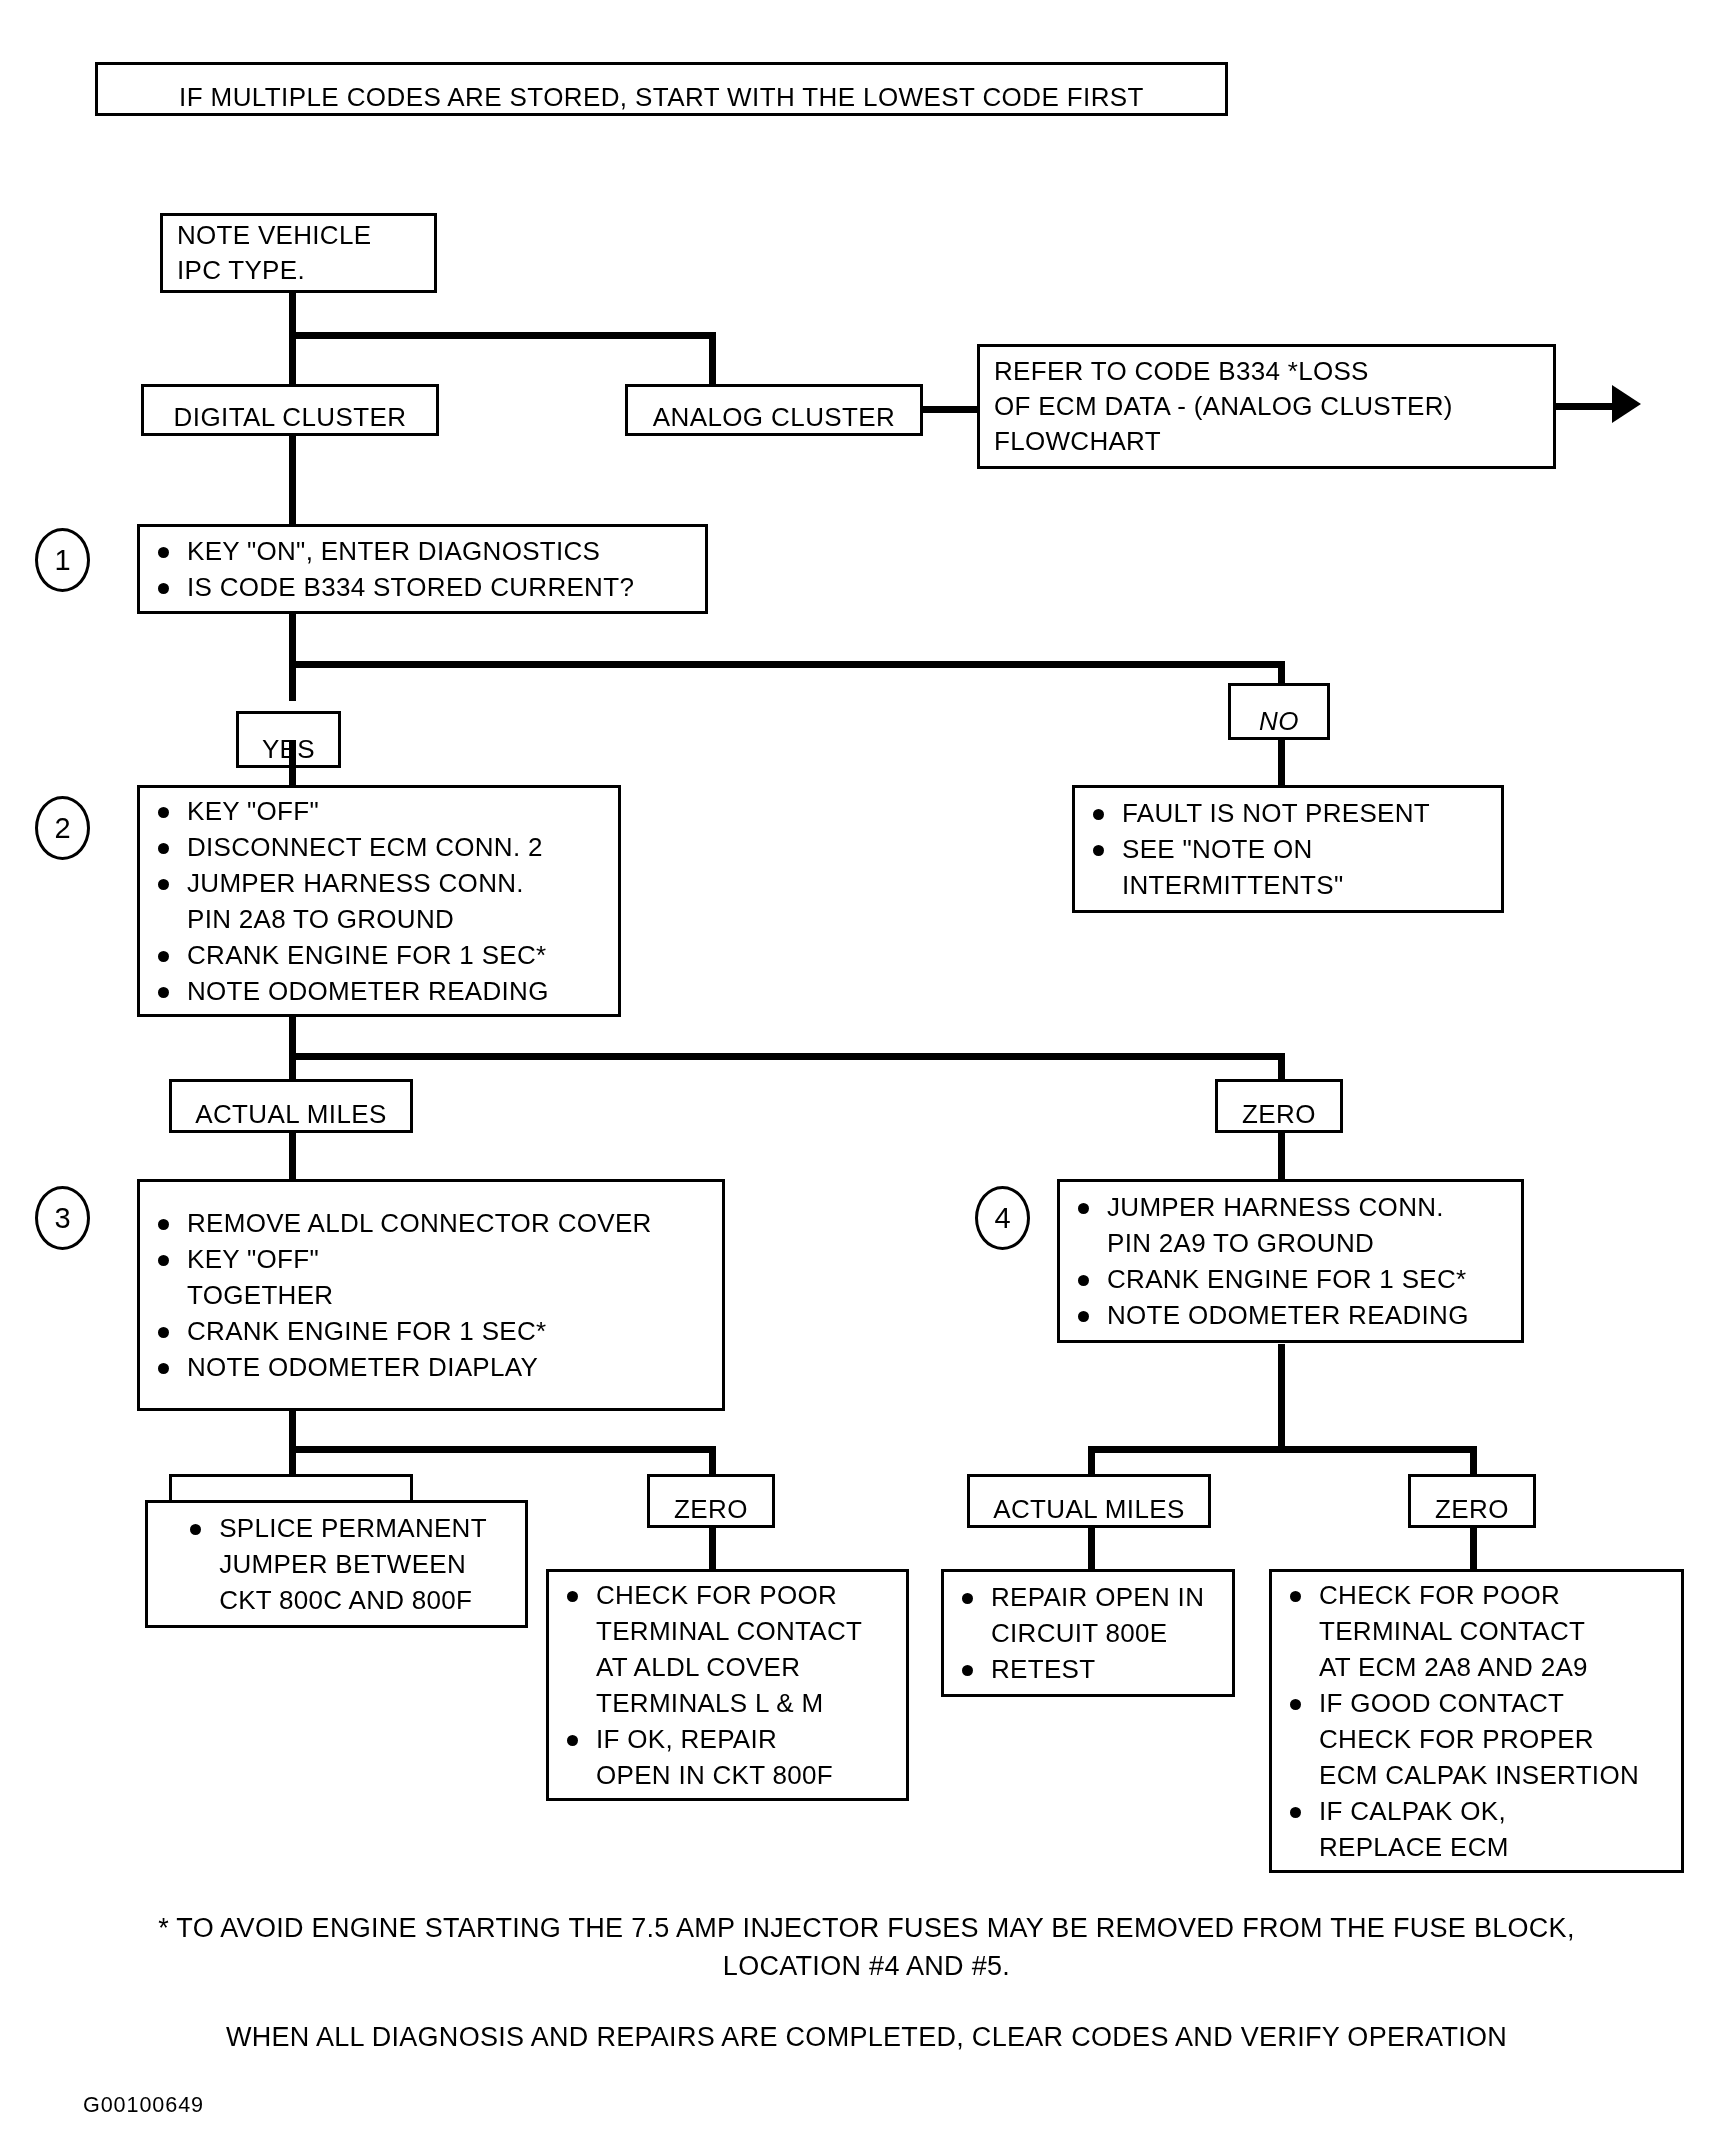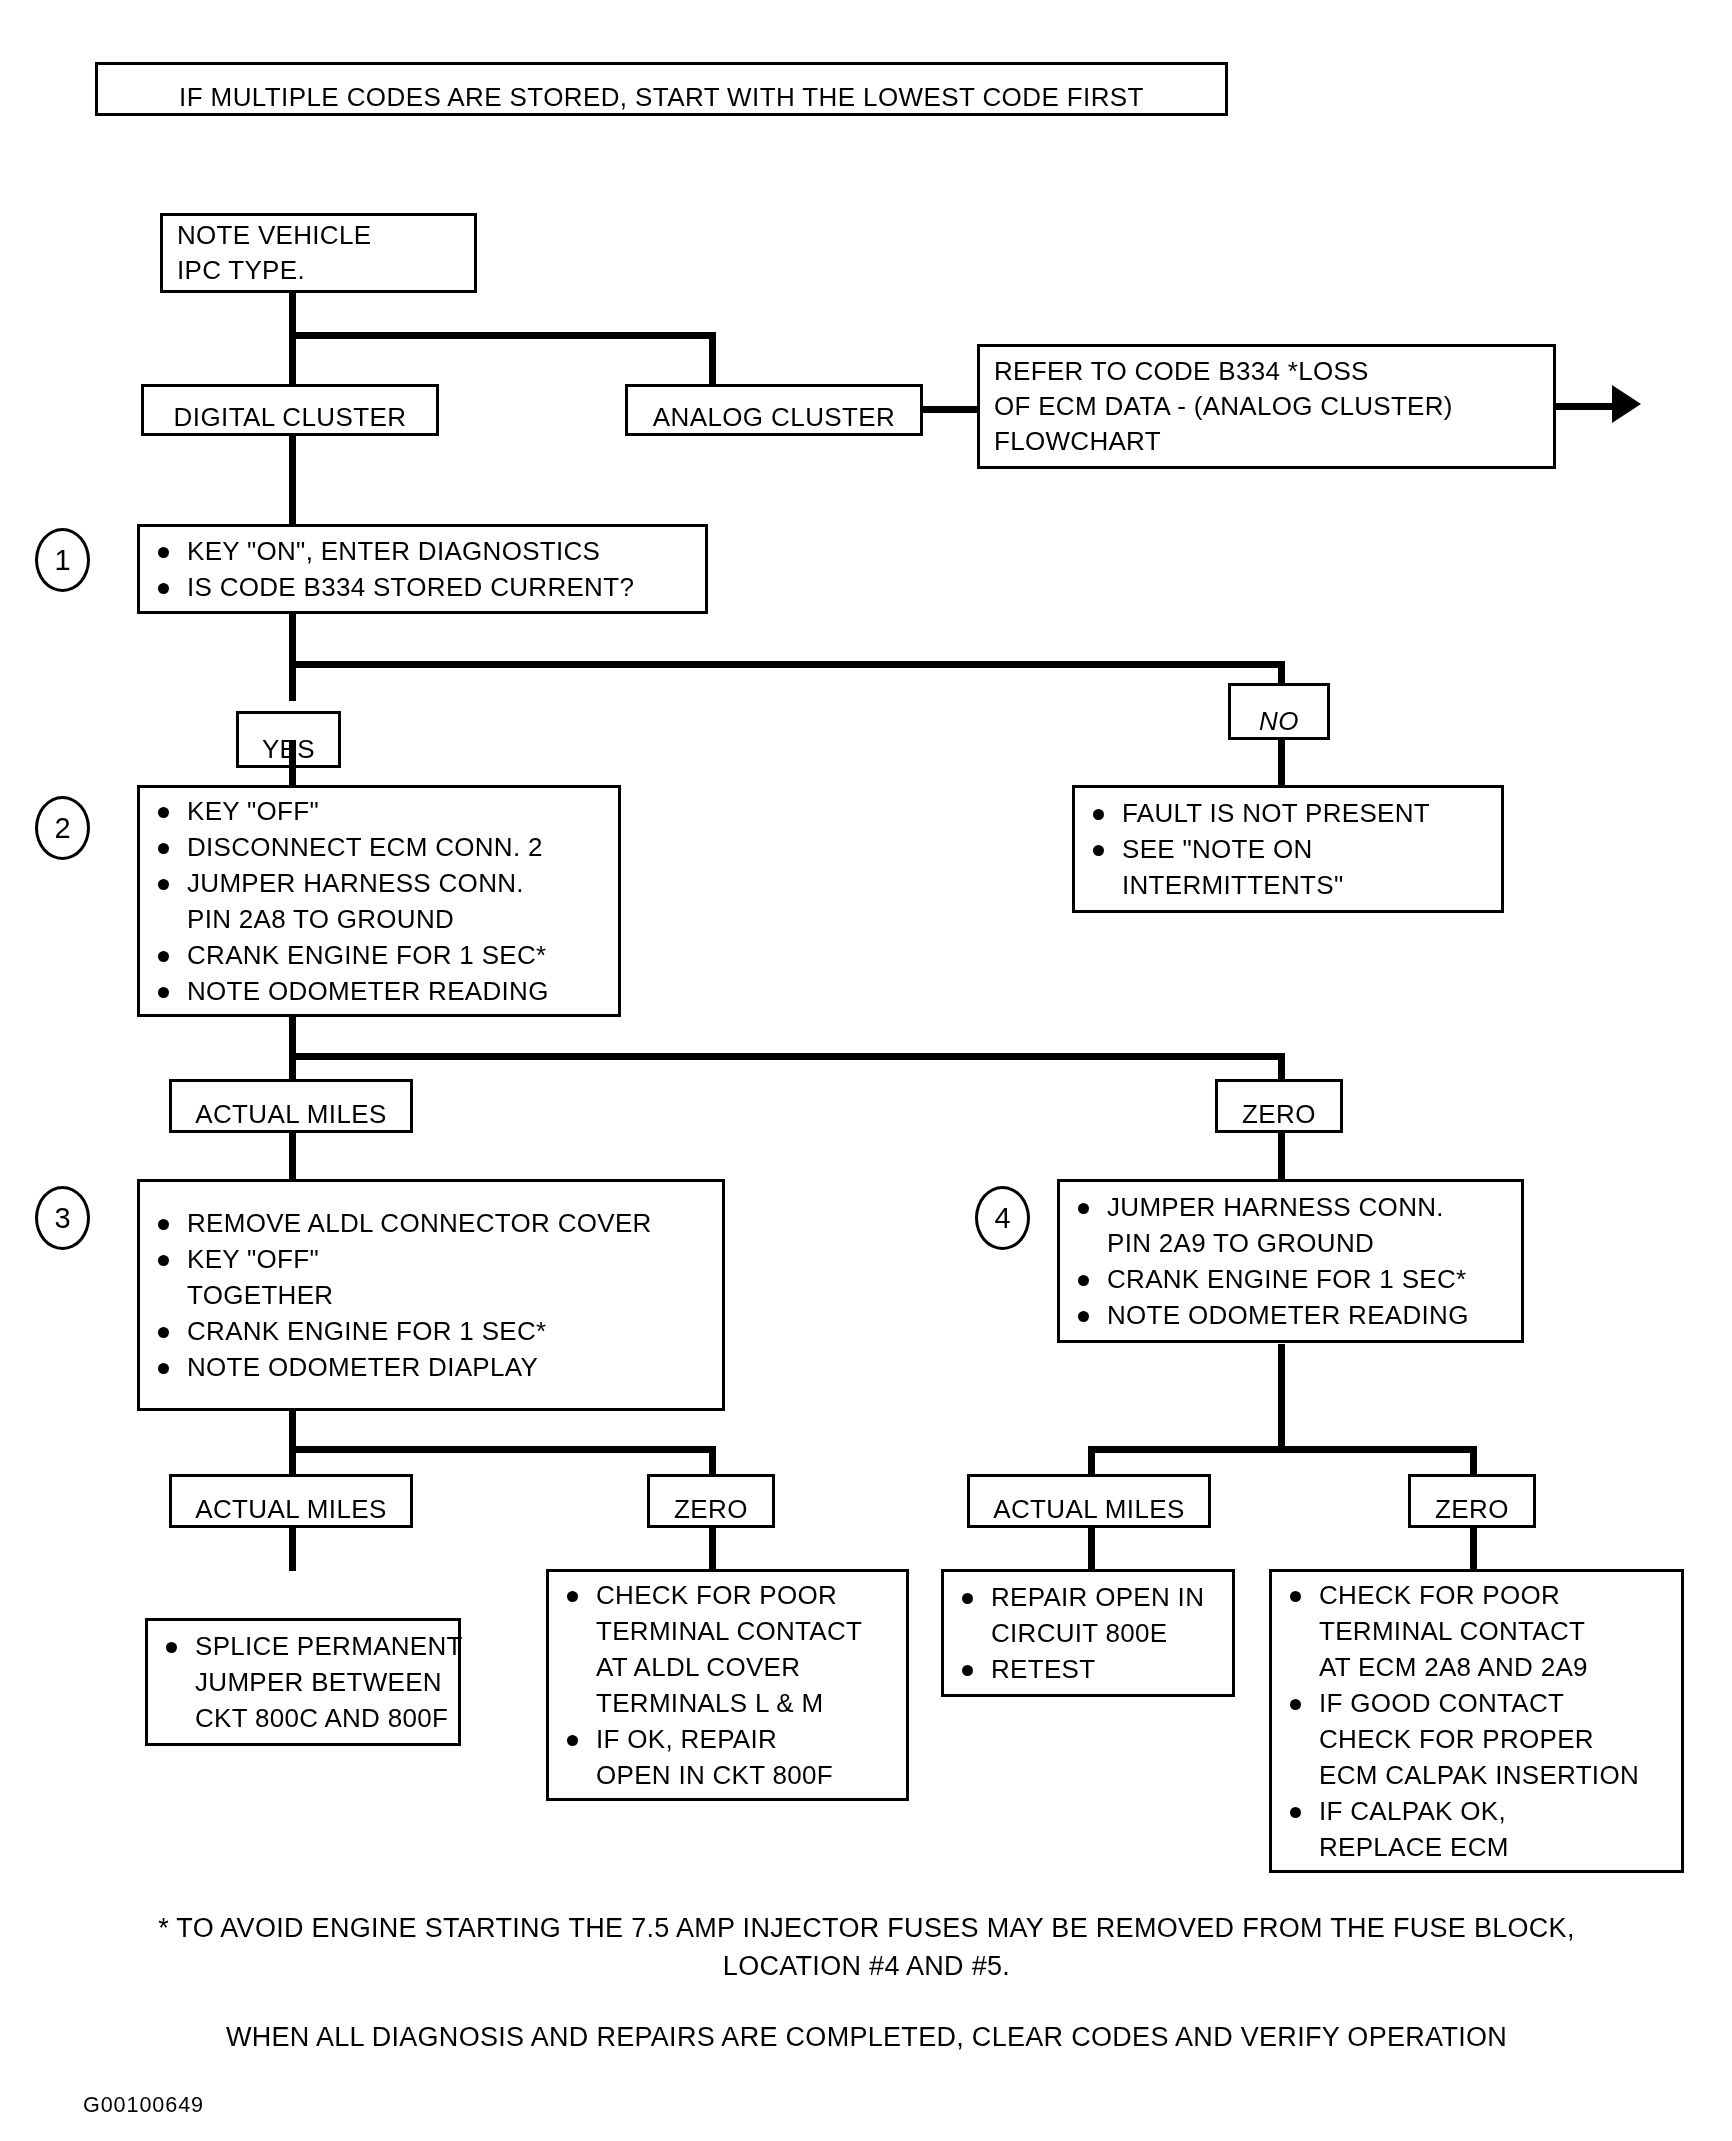--- a/index.html
+++ b/index.html
@@ -97,21 +97,21 @@
 </style>
 </head>
 <body>
 
 <div class="stage">
 
   <div class="plain" style="left:95px;top:62px;width:1133px;height:54px;">
     <span>IF MULTIPLE CODES ARE STORED, START WITH THE LOWEST CODE FIRST</span>
   </div>
 
-  <div class="box pad" style="left:160px;top:213px;width:317px;height:80px;">
+  <div class="box pad" style="left:160px;top:213px;width:277px;height:80px;">
     <div class="txt">NOTE VEHICLE</div>
     <div class="txt">IPC TYPE.</div>
   </div>
 
   <div class="vline" style="left:289px;top:292px;height:45px;"></div>
   <div class="hline" style="left:289px;top:332px;width:427px;"></div>
   <div class="vline" style="left:289px;top:332px;height:52px;"></div>
   <div class="vline" style="left:709px;top:332px;height:52px;"></div>
 
   <div class="plain" style="left:141px;top:384px;width:298px;height:52px;">
@@ -243,21 +243,21 @@
   </div>
   <div class="plain" style="left:1408px;top:1474px;width:128px;height:54px;">
     <span>ZERO</span>
   </div>
 
   <div class="vline" style="left:289px;top:1528px;height:43px;"></div>
   <div class="vline" style="left:709px;top:1528px;height:43px;"></div>
   <div class="vline" style="left:1088px;top:1528px;height:43px;"></div>
   <div class="vline" style="left:1470px;top:1528px;height:43px;"></div>
 
-  <div class="box pad" style="left:145px;top:1618px;width:316px;height:128px;">
+  <div class="box pad" style="left:145px;top:1500px;width:383px;height:128px;align-items:center;">
     <ul class="items">
       <li class="bullet">SPLICE PERMANENT</li>
       <li class="cont">JUMPER BETWEEN</li>
       <li class="cont">CKT 800C AND 800F</li>
     </ul>
   </div>
 
   <div class="box pad" style="left:546px;top:1569px;width:363px;height:232px;">
     <ul class="items">
       <li class="bullet">CHECK FOR POOR</li>

